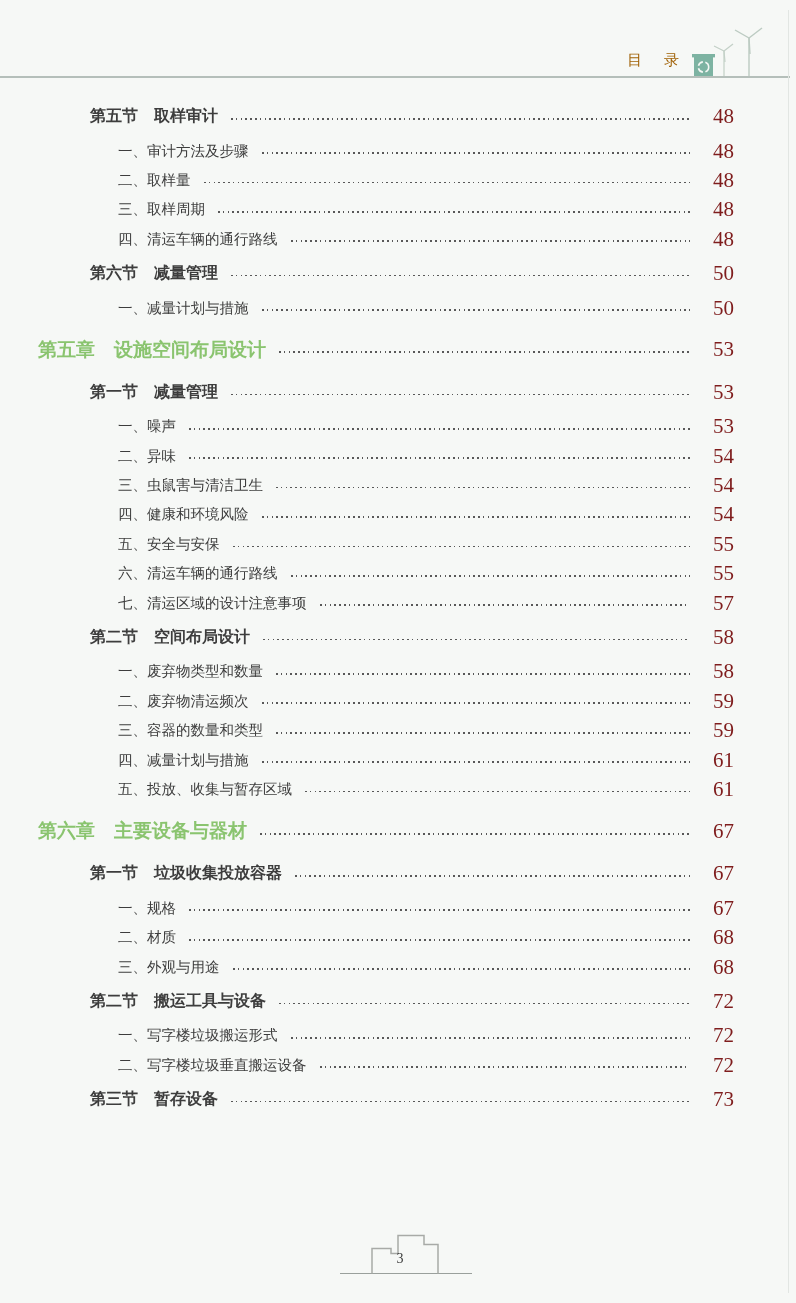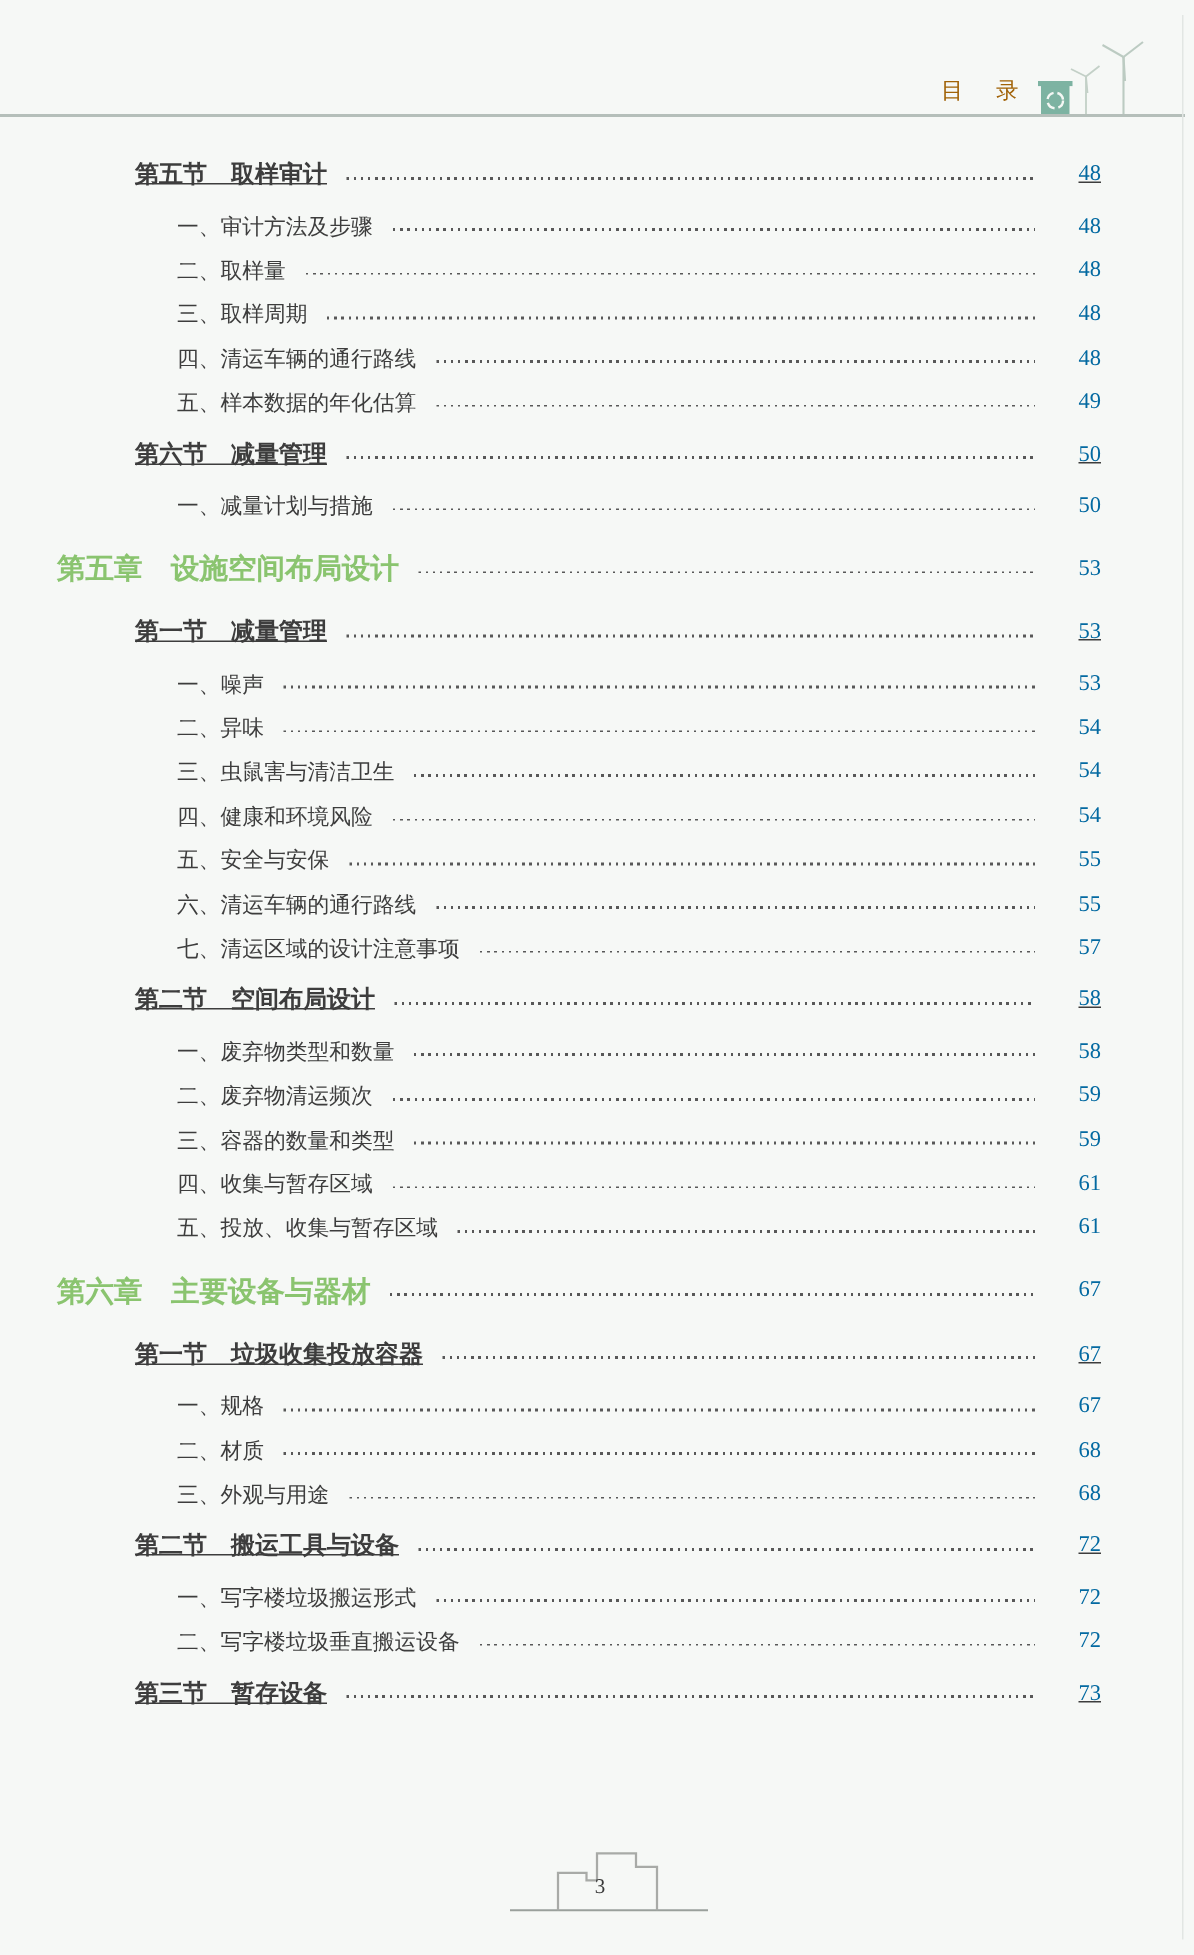--- a/index.html
+++ b/index.html
@@ -35,35 +35,35 @@
   .toc{
     position:absolute;top:77px;left:0;right:0;
     padding:20px 62px 0 0;
   }
   .row{
     display:flex;align-items:center;
     height:29.4px;
   }
   .row .label{white-space:nowrap;}
   .row.item  {padding-left:118px;font-size:14.5px;align-items:center;}
-  .row.section{padding-left:90px;font-size:16px;font-weight:bold;margin:5px 0;text-decoration:underline;}
+  .row.section{padding-left:90px;font-size:16px;font-weight:bold;margin:5px 0;}
   .row.chapter{
     padding-left:38px;height:32px;margin:11px 0 12px 0;
     font-family:"Liberation Sans","DejaVu Sans",sans-serif;
     font-size:19px;font-weight:bold;color:#8ac46f;
   }
   .leader{
     flex:1;height:1.7px;margin:4px 12px 0 13px;
     background-image:repeating-linear-gradient(90deg,#585858 0 1.6px,transparent 1.6px 4.8px);
   }
   .row.chapter .leader{margin-top:5px;}
   .pagenum{
     min-width:32px;text-align:right;
     font-family:"Liberation Serif","DejaVu Serif",serif;
-    font-size:15px;font-weight:normal;color:#0369a1;
+    font-size:21px;font-weight:normal;color:#7f1d1d;
   }
 
   
   .footer{
     position:absolute;left:0;right:0;bottom:24px;height:52px;
     display:flex;justify-content:center;
   }
   .footer-art{position:relative;width:132px;height:52px;margin-left:16px;}
   .footer-num{
     position:absolute;left:50px;top:24px;width:20px;text-align:center;
@@ -123,25 +123,20 @@
       <div class="row item">
       <span class="label">三、取样周期</span>
       <span class="leader"></span>
       <span class="pagenum">48</span>
     </div>
       <div class="row item">
       <span class="label">四、清运车辆的通行路线</span>
       <span class="leader"></span>
       <span class="pagenum">48</span>
     </div>
-      <div class="row item">
-      <span class="label">五、样本数据的年化估算</span>
-      <span class="leader"></span>
-      <span class="pagenum">49</span>
-    </div>
       <div class="row section">
       <span class="label">第六节　减量管理</span>
       <span class="leader"></span>
       <span class="pagenum">50</span>
     </div>
       <div class="row item">
       <span class="label">一、减量计划与措施</span>
       <span class="leader"></span>
       <span class="pagenum">50</span>
     </div>
@@ -204,21 +199,21 @@
       <span class="label">二、废弃物清运频次</span>
       <span class="leader"></span>
       <span class="pagenum">59</span>
     </div>
       <div class="row item">
       <span class="label">三、容器的数量和类型</span>
       <span class="leader"></span>
       <span class="pagenum">59</span>
     </div>
       <div class="row item">
-      <span class="label">四、收集与暂存区域</span>
+      <span class="label">四、减量计划与措施</span>
       <span class="leader"></span>
       <span class="pagenum">61</span>
     </div>
       <div class="row item">
       <span class="label">五、投放、收集与暂存区域</span>
       <span class="leader"></span>
       <span class="pagenum">61</span>
     </div>
       <div class="row chapter">
       <span class="label">第六章　主要设备与器材</span>

